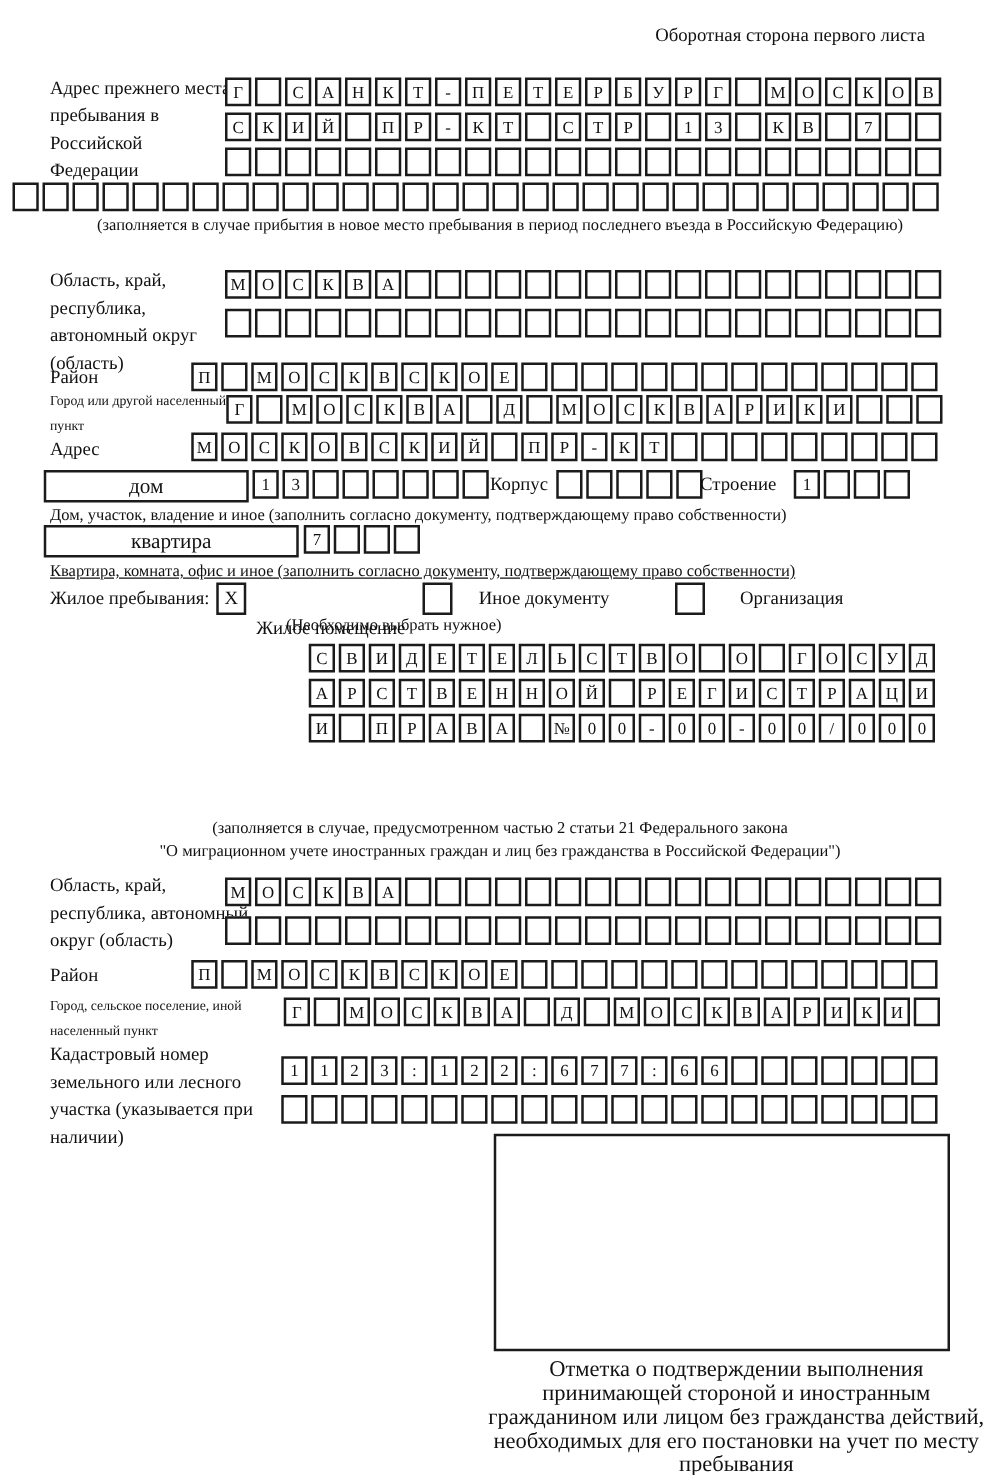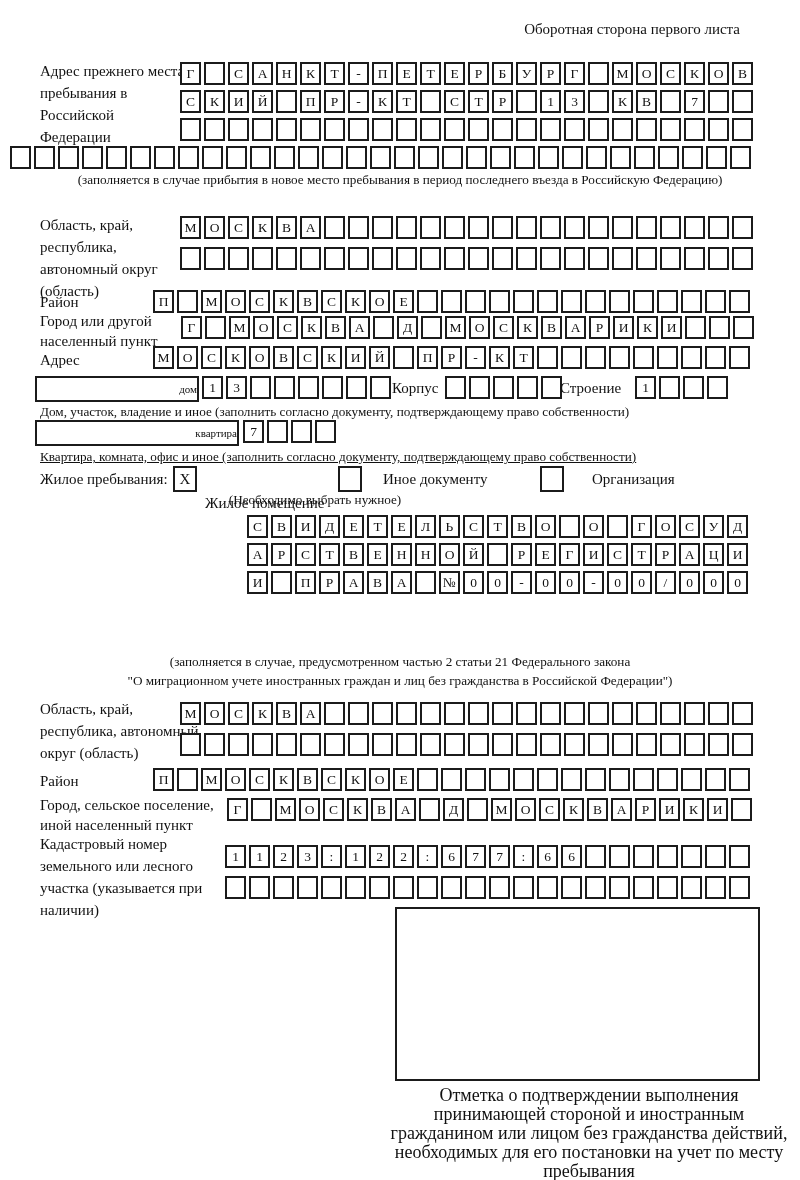--- a/index.html
+++ b/index.html
@@ -1,29 +1,29 @@
 <!DOCTYPE html>
 <html lang="ru"><head>
 <meta charset="utf-8">
 <style>
   html,body{margin:0;padding:0;background:#fff;}
   .page{position:relative;width:800px;height:1180px;background:#fff;
         font-family:"Liberation Serif", serif;color:#111;overflow:hidden;}
   .abs{position:absolute;}
   .label{font-size:15px;line-height:22px;}
-  .label-tight{font-size:15px;line-height:20px;}
+  .label-tight{font-size:11px;line-height:20px;}
   .note{font-size:13.2px;line-height:16px;}
   .title{font-weight:bold;font-size:15.5px;text-align:center;width:800px;left:0;}
   .center{text-align:center;width:800px;left:0;}
   .right{text-align:right;}
   .boxrow{position:absolute;display:flex;gap:3px;}
   .cell{display:inline-block;width:17px;height:19px;border:2px solid #1b1b1b;
         font-size:13.5px;line-height:19px;text-align:center;background:#fff;flex:0 0 auto;}
-  .widebox{position:absolute;border:2px solid #1b1b1b;text-align:right;
-           font-size:11px;background:#fff;}
+  .widebox{position:absolute;border:2px solid #1b1b1b;text-align:center;
+           font-size:17px;background:#fff;}
   .checkbox{position:absolute;width:20px;height:22px;border:2px solid #1b1b1b;
             text-align:center;font-size:15px;line-height:22px;background:#fff;}
   .bigbox{position:absolute;border:2px solid #1b1b1b;background:#fff;}
 </style>
 </head>
 <body>
 
 <div class="page">
 
   <div class="abs label right" style="top:18px;left:440px;width:300px;">Оборотная сторона первого листа</div>

